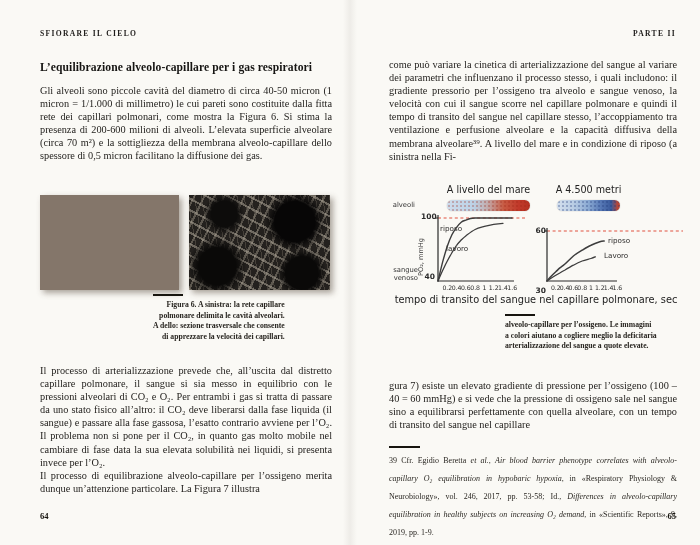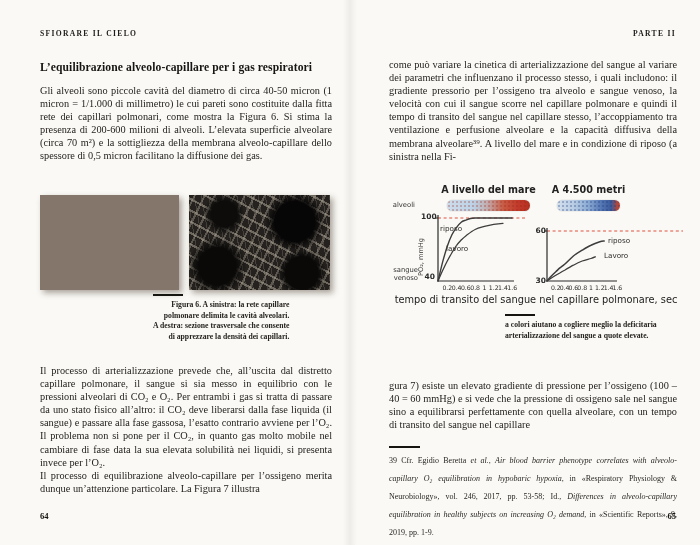--- a/index.html
+++ b/index.html
@@ -43,21 +43,21 @@
   .cap6{left:153px;top:294px;text-align:right;}
   .cap7{left:505px;top:314px;}
   
   .fn-rule{position:absolute;left:389px;top:446px;width:31px;height:1.6px;background:#17150f;}
   .footnote{position:absolute;left:389px;top:452px;width:288px;font-size:8px;line-height:18px;text-align:justify;color:#2a2722;}
   .pagenum{position:absolute;top:511px;font-weight:bold;font-size:8.6px;color:#17150f;}
   .pn-left{left:40px;} .pn-right{right:24px;}
   
   .fig7{position:absolute;left:380px;top:180px;width:312px;height:140px;font-family:"DejaVu Sans",sans-serif;color:#2e2d2c;}
   .fig7 svg{position:absolute;left:0;top:0;}
-  .panel-title{position:absolute;top:4px;width:113px;text-align:center;font-size:9.6px;font-weight:bold;color:#222;}
+  .panel-title{position:absolute;top:4px;width:113px;text-align:center;font-size:9.6px;font-weight:normal;color:#222;}
   .pt-left{left:52px;} .pt-right{left:152px;}
   .capsule{position:absolute;top:20px;height:11px;border-radius:6px;box-shadow:0 0 1px rgba(0,0,0,.4);}
   .capsule-sea{left:67px;width:83px;
      background:radial-gradient(circle,rgba(155,35,20,.28) 28%,rgba(155,35,20,0) 34%) 0 0/4px 4px,
      linear-gradient(90deg,#cddcec 0%,#bcd2e6 32%,#c2aeb0 48%,#c75b43 68%,#c1392a 86%,#b43121 100%);}
   .capsule-alt{left:177px;width:63px;
      background:radial-gradient(circle,rgba(30,55,120,.3) 28%,rgba(30,55,120,0) 34%) 0 0/4px 4px,
      linear-gradient(90deg,#d3dfed 0%,#b9cde4 26%,#8aa9d2 50%,#5577b4 70%,#3a5a9b 86%,#bf4430 97%);}
   .axlab{position:absolute;font-size:6.8px;text-align:right;line-height:7.6px;color:#333;}
   .axnum{position:absolute;font-size:7.5px;font-weight:bold;text-align:right;color:#2b2b2b;}
@@ -81,22 +81,22 @@
 </div>
 
 <div class="sem sem-left"></div>
 <div class="sem sem-right"></div>
 
 <div class="caption cap6">
   <div class="cap-rule"></div>
   <div>
       <div>Figura 6. A sinistra: la rete capillare</div>
       <div>polmonare delimita le cavità alveolari.</div>
-      <div>A destra: sezione trasversale che consente</div>
-      <div>di apprezzare la densità dei capillari.</div>
+      <div>A dello: sezione trasversale che consente</div>
+      <div>di apprezzare la velocità dei capillari.</div>
     </div>
 </div>
 
 <div class="col" style="left:40px;top:364px;">
   <p>Il processo di arterializzazione prevede che, all’uscita dal distretto capillare polmonare, il sangue si sia messo in equilibrio con le pressioni alveolari di CO₂ e O₂. Per entrambi i gas si tratta di passare da uno stato fisico all’altro: il CO₂ deve liberarsi dalla fase liquida (il sangue) e passare alla fase gassosa, l’esatto contrario avviene per l’O₂. Il problema non si pone per il CO₂, in quanto gas molto mobile nel cambiare di fase data la sua elevata solubilità nei liquidi, si presenta invece per l’O₂.</p>
   <p>Il processo di equilibrazione alveolo-capillare per l’ossigeno merita dunque un’attenzione particolare. La Figura 7 illustra</p>
 </div>
 
 <div class="pagenum pn-left">64</div>
 
@@ -125,21 +125,21 @@
 
   <div class="axlab" style="left:2px;top:22px;width:33px;">alveoli</div>
   <div class="axnum" style="left:41px;top:32px;width:14px;">100</div>
   <div class="ylab-rot">PO₂, mmHg</div>
   <div class="axlab" style="left:0px;top:87px;width:38px;">
       <div>sangue</div>
       <div>venoso</div>
     </div>
   <div class="axnum" style="left:41px;top:92px;width:14px;">40</div>
   <div class="axnum" style="left:152px;top:46px;width:14px;">60</div>
-  <div class="axnum" style="left:152px;top:96px;width:14px;">30</div>
+  <div class="axnum" style="left:152px;top:106px;width:14px;">30</div>
 
   <div class="ticks">
       <span class="tick" style="left: 67.3px;">0.2</span>
       <span class="tick" style="left: 76.58px;">0.4</span>
       <span class="tick" style="left: 85.86px;">0.6</span>
       <span class="tick" style="left: 95.14px;">0.8</span>
       <span class="tick" style="left: 104.42px;">1</span>
       <span class="tick" style="left: 113.7px;">1.2</span>
       <span class="tick" style="left: 122.98px;">1.4</span>
       <span class="tick" style="left: 132.26px;">1.6</span>
@@ -159,20 +159,21 @@
   <span class="curve-label" style="left:66px;top:64px;">lavoro</span>
   <span class="curve-label" style="left:228px;top:56px;">riposo</span>
   <span class="curve-label" style="left:224px;top:71px;">Lavoro</span>
 
   <div class="xlabel">tempo di transito del sangue nel capillare polmonare, sec</div>
 </div>
 
 <div class="caption cap7">
   <div class="cap-rule"></div>
   <div>
+      <div>alveolo-capillare per l’ossigeno. Le immagini</div>
       <div>a colori aiutano a cogliere meglio la deficitaria</div>
       <div>arterializzazione del sangue a quote elevate.</div>
     </div>
 </div>
 
 <div class="col col-right" style="left:389px;top:379px;">
   <p>gura 7) esiste un elevato gradiente di pressione per l’ossigeno (100 – 40 = 60 mmHg) e si vede che la pressione di ossigeno sale nel sangue sino a equilibrarsi perfettamente con quella alveolare, con un tempo di transito del sangue nel capillare</p>
 </div>
 
 <div class="fn-rule"></div>

